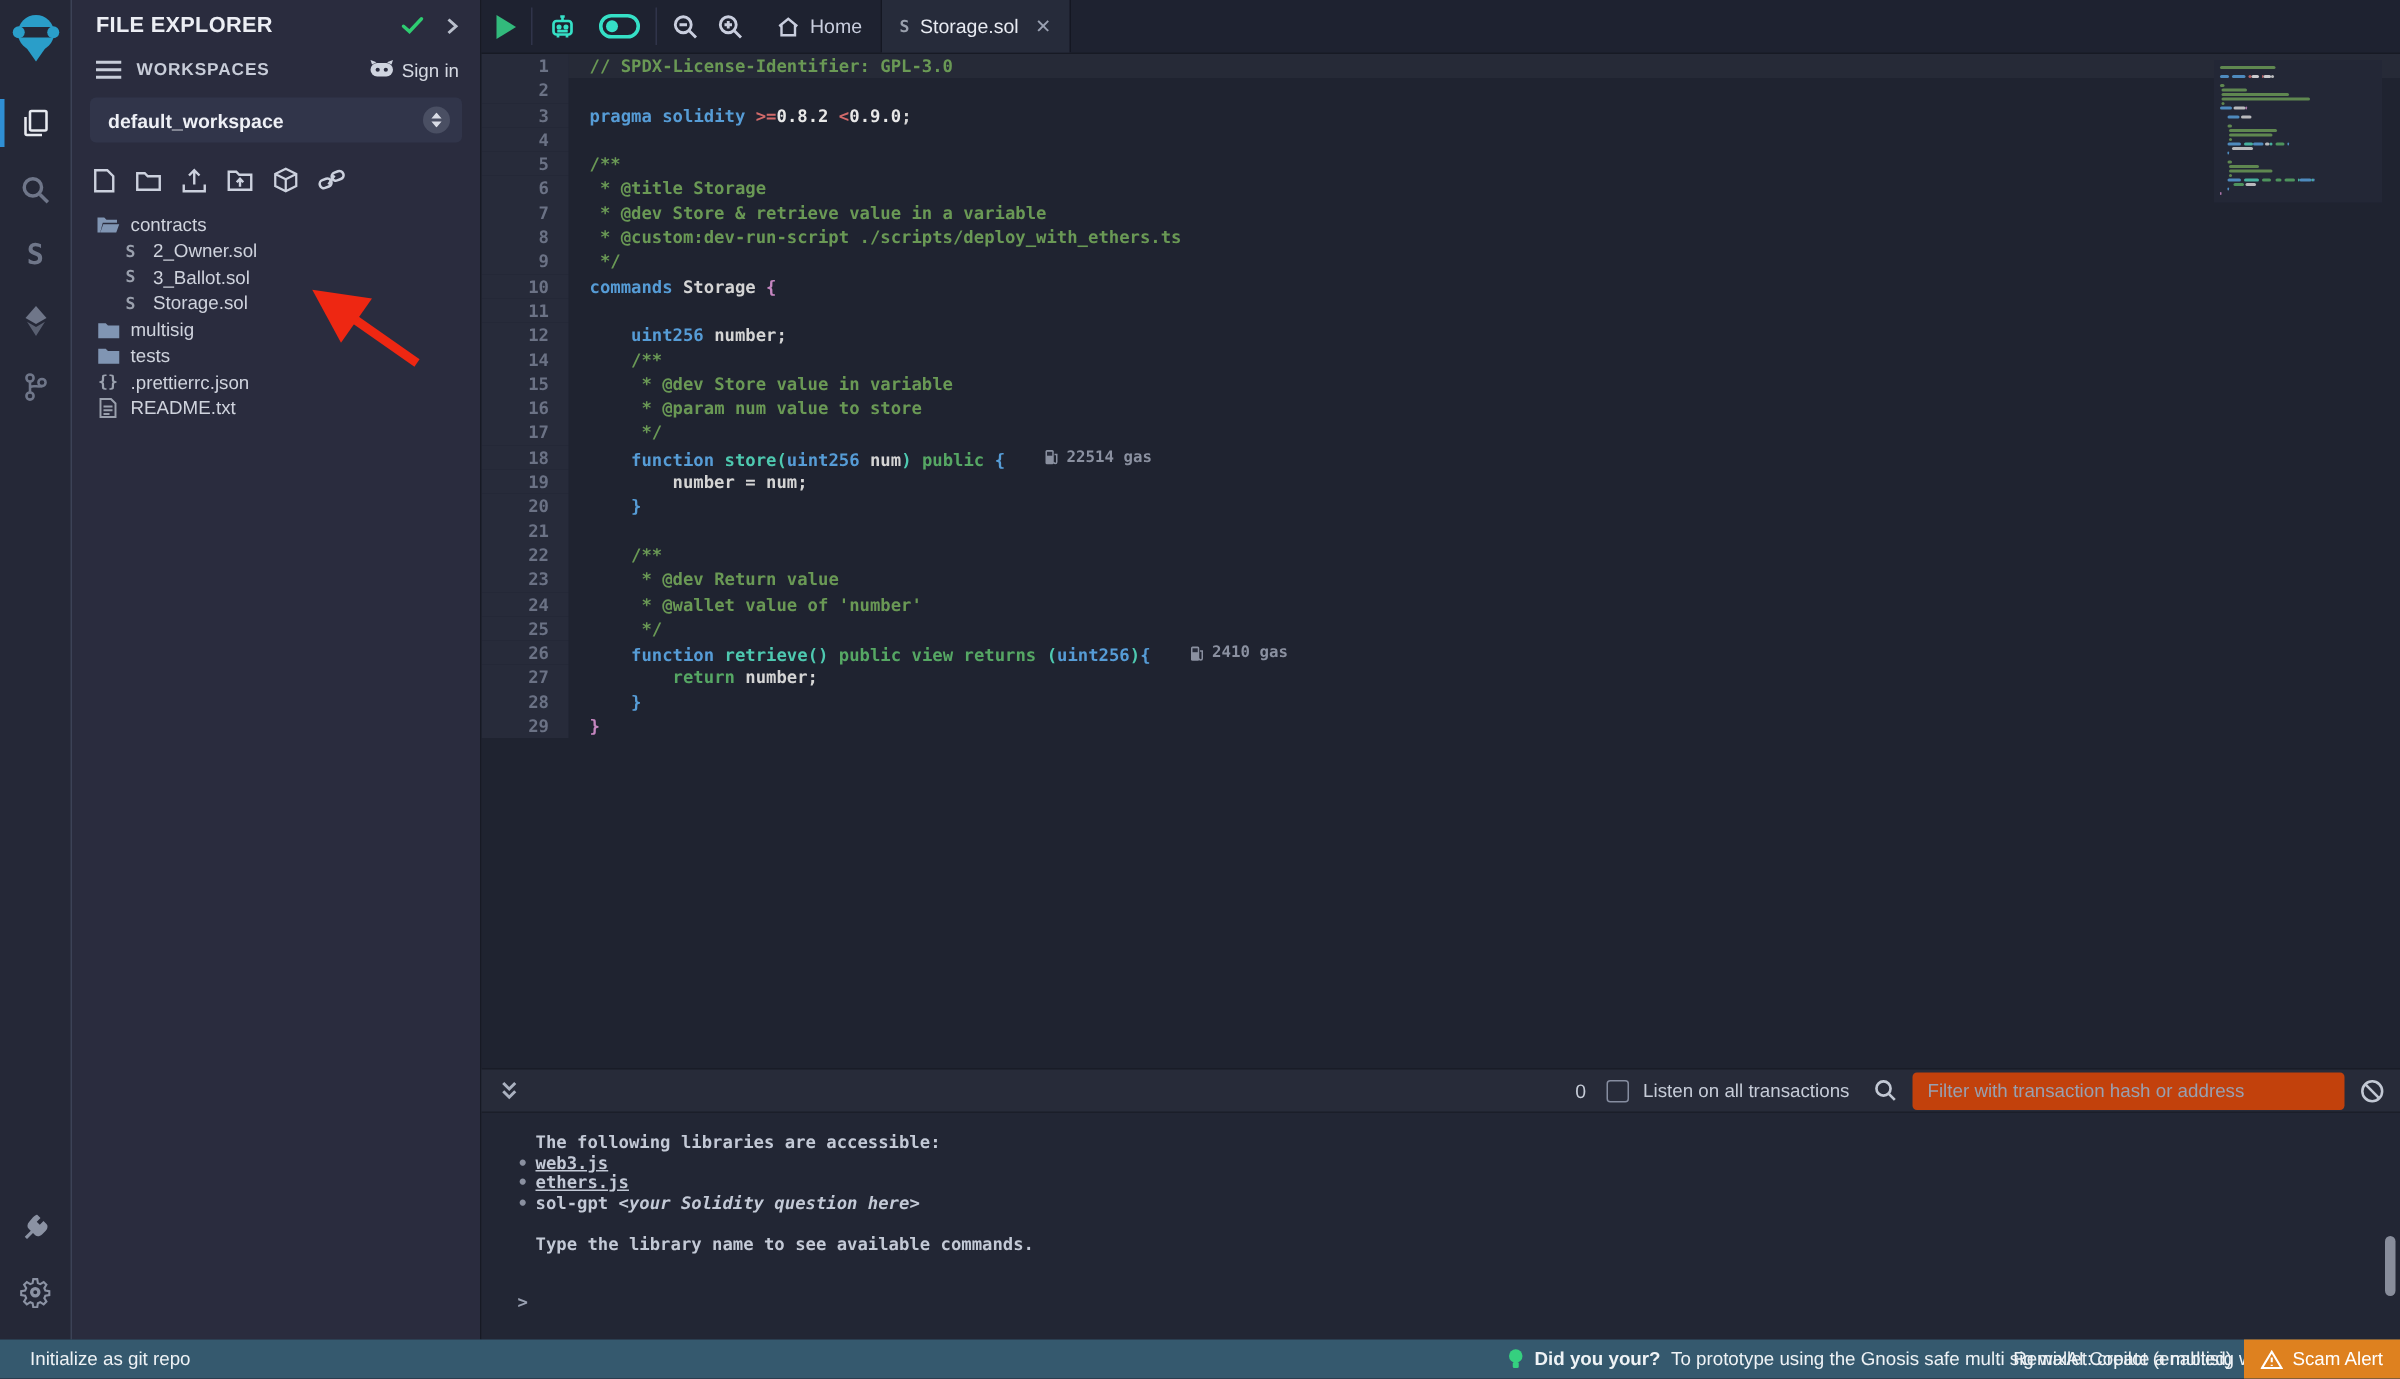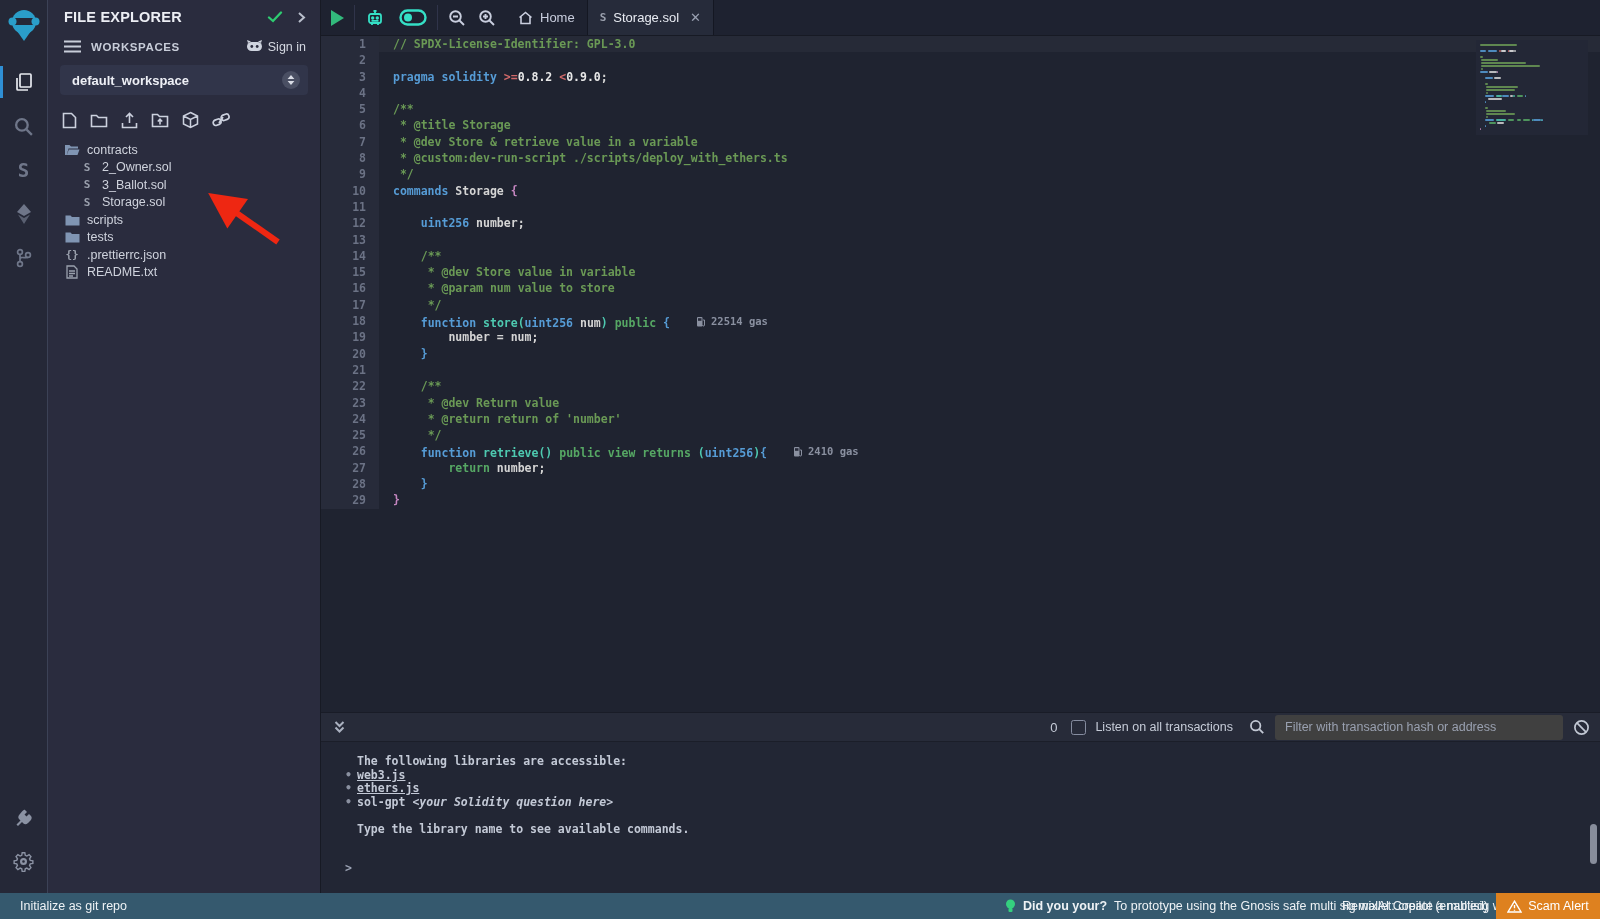--- a/index.html
+++ b/index.html
@@ -67,21 +67,21 @@
   .mini-line i { display:inline-block; height:2px; border-radius:1px; opacity:.85; }
 
   
   .terminal { position:absolute; left:0; right:0; top:712px; height:181px; background:#222634; }
   .term-bar { height:30px; background:#272b39; border-top:1px solid #191c27; border-bottom:1px solid #1b1e29;
               display:flex; align-items:center; padding:0 10px 0 12px; }
   .term-bar .spacer { flex:1; }
   .tx-count { font-size:13px; color:#c6ccd8; margin-right:14px; }
   .chk { width:15px; height:15px; border:1.5px solid #868da0; border-radius:2.5px; margin-right:9px; cursor:pointer; }
   .listen-label { font-size:12.5px; color:#c6ccd8; margin-right:16px; cursor:pointer; }
-  .filter-input { width:288px; height:25px; background:#404040; border:none; border-radius:3px; color:#d6dae4;
+  .filter-input { width:288px; height:25px; background:#c2410c; border:none; border-radius:3px; color:#d6dae4;
                   font-size:12.5px; padding:0 10px; outline:none; margin:0 10px 0 10px; }
   .filter-input::placeholder { color:#99a0b0; }
   .term-body { position:relative; padding:13px 0 0 24px; font-family:"DejaVu Sans Mono", monospace; font-size:11.5px;
                font-weight:700; color:#c3c9d6; }
   .term-line { height:13.5px; line-height:13.5px; white-space:pre; }
   .term-line .bullet { color:#8a90a0; display:inline-block; width:12px; }
   .term-line .ind { display:inline-block; width:12px; }
   .tlink { text-decoration:underline; cursor:pointer; color:#c3c9d6; }
   .titalic { font-style:italic; }
   .prompt { margin-top:26px; color:#9aa1b2; }
@@ -276,21 +276,21 @@
           <span class="sol-glyph">S</span>
         </span>
         <span>Storage.sol</span>
       </div>
       <div class="tree-row" style="padding-left: 16px;">
         <span class="ticon">
           <svg width="15" height="12" viewBox="0 0 15 12" fill="currentColor">
             <path d="M0.5 11.5 v-10 h5 l1.5 1.5 h7.5 v8.5 Z"></path>
           </svg>
         </span>
-        <span>scripts</span>
+        <span>multisig</span>
       </div>
       <div class="tree-row" style="padding-left: 16px;">
         <span class="ticon">
           <svg width="15" height="12" viewBox="0 0 15 12" fill="currentColor">
             <path d="M0.5 11.5 v-10 h5 l1.5 1.5 h7.5 v8.5 Z"></path>
           </svg>
         </span>
         <span>tests</span>
       </div>
       <div class="tree-row" style="padding-left: 16px;">
@@ -381,36 +381,35 @@
         <div class="code-line"><span class="gutter">3</span><span class="ccontent"><span style="color: rgb(86, 156, 214);">pragma</span><span style="color: rgb(212, 212, 212);"> </span><span style="color: rgb(86, 156, 214);">solidity</span><span style="color: rgb(212, 212, 212);"> </span><span style="color: rgb(209, 105, 105);">&gt;=</span><span style="color: rgb(232, 232, 232); font-weight: 700;">0.8.2</span><span style="color: rgb(212, 212, 212);"> </span><span style="color: rgb(209, 105, 105);">&lt;</span><span style="color: rgb(232, 232, 232); font-weight: 700;">0.9.0</span><span style="color: rgb(212, 212, 212);">;</span></span></div>
         <div class="code-line"><span class="gutter">4</span><span class="ccontent"></span></div>
         <div class="code-line"><span class="gutter">5</span><span class="ccontent"><span style="color: rgb(106, 153, 85);">/**</span></span></div>
         <div class="code-line"><span class="gutter">6</span><span class="ccontent"><span style="color: rgb(106, 153, 85);"> * @title Storage</span></span></div>
         <div class="code-line"><span class="gutter">7</span><span class="ccontent"><span style="color: rgb(106, 153, 85);"> * @dev Store &amp; retrieve value in a variable</span></span></div>
         <div class="code-line"><span class="gutter">8</span><span class="ccontent"><span style="color: rgb(106, 153, 85);"> * @custom:dev-run-script ./scripts/deploy_with_ethers.ts</span></span></div>
         <div class="code-line"><span class="gutter">9</span><span class="ccontent"><span style="color: rgb(106, 153, 85);"> */</span></span></div>
         <div class="code-line"><span class="gutter">10</span><span class="ccontent"><span style="color: rgb(86, 156, 214);">commands</span><span style="color: rgb(212, 212, 212);"> Storage </span><span style="color: rgb(197, 134, 192);">{</span></span></div>
         <div class="code-line"><span class="gutter">11</span><span class="ccontent"></span></div>
         <div class="code-line"><span class="gutter">12</span><span class="ccontent"><span style="color: rgb(212, 212, 212);">    </span><span style="color: rgb(86, 156, 214);">uint256</span><span style="color: rgb(212, 212, 212);"> number;</span></span></div>
-        <div class="code-line"><span class="gutter">13</span><span class="ccontent"></span></div>
         <div class="code-line"><span class="gutter">14</span><span class="ccontent"><span style="color: rgb(212, 212, 212);">    </span><span style="color: rgb(106, 153, 85);">/**</span></span></div>
         <div class="code-line"><span class="gutter">15</span><span class="ccontent"><span style="color: rgb(212, 212, 212);">    </span><span style="color: rgb(106, 153, 85);"> * @dev Store value in variable</span></span></div>
         <div class="code-line"><span class="gutter">16</span><span class="ccontent"><span style="color: rgb(212, 212, 212);">    </span><span style="color: rgb(106, 153, 85);"> * @param num value to store</span></span></div>
         <div class="code-line"><span class="gutter">17</span><span class="ccontent"><span style="color: rgb(212, 212, 212);">    </span><span style="color: rgb(106, 153, 85);"> */</span></span></div>
         <div class="code-line"><span class="gutter">18</span><span class="ccontent"><span style="color: rgb(212, 212, 212);">    </span><span style="color: rgb(86, 156, 214);">function</span><span style="color: rgb(212, 212, 212);"> </span><span style="color: rgb(78, 201, 176); font-weight: 700;">store(</span><span style="color: rgb(86, 156, 214);">uint256</span><span style="color: rgb(212, 212, 212);"> num</span><span style="color: rgb(78, 201, 176); font-weight: 700;">)</span><span style="color: rgb(212, 212, 212);"> </span><span style="color: rgb(86, 167, 100);">public</span><span style="color: rgb(212, 212, 212);"> </span><span style="color: rgb(86, 156, 214);">{</span><span class="gas-badge"><svg width="10" height="11" viewBox="0 0 10 11" fill="#8a90a0">
                 <rect x="1" y="1" width="5.5" height="9.5" rx="1"></rect>
                 <rect x="2" y="2.2" width="3.5" height="2.6" fill="#272b3a"></rect>
                 <path d="M7 4 h1.5 v5 a1 1 0 0 1 -2 0" stroke="#8a90a0" stroke-width="1" fill="none"></path>
               </svg><span>22514 gas</span></span></span></div>
         <div class="code-line"><span class="gutter">19</span><span class="ccontent"><span style="color: rgb(212, 212, 212);">        number = num;</span></span></div>
         <div class="code-line"><span class="gutter">20</span><span class="ccontent"><span style="color: rgb(212, 212, 212);">    </span><span style="color: rgb(86, 156, 214);">}</span></span></div>
         <div class="code-line"><span class="gutter">21</span><span class="ccontent"></span></div>
         <div class="code-line"><span class="gutter">22</span><span class="ccontent"><span style="color: rgb(212, 212, 212);">    </span><span style="color: rgb(106, 153, 85);">/**</span></span></div>
         <div class="code-line"><span class="gutter">23</span><span class="ccontent"><span style="color: rgb(212, 212, 212);">    </span><span style="color: rgb(106, 153, 85);"> * @dev Return value</span></span></div>
-        <div class="code-line"><span class="gutter">24</span><span class="ccontent"><span style="color: rgb(212, 212, 212);">    </span><span style="color: rgb(106, 153, 85);"> * @return return of 'number'</span></span></div>
+        <div class="code-line"><span class="gutter">24</span><span class="ccontent"><span style="color: rgb(212, 212, 212);">    </span><span style="color: rgb(106, 153, 85);"> * @wallet value of 'number'</span></span></div>
         <div class="code-line"><span class="gutter">25</span><span class="ccontent"><span style="color: rgb(212, 212, 212);">    </span><span style="color: rgb(106, 153, 85);"> */</span></span></div>
         <div class="code-line"><span class="gutter">26</span><span class="ccontent"><span style="color: rgb(212, 212, 212);">    </span><span style="color: rgb(86, 156, 214);">function</span><span style="color: rgb(212, 212, 212);"> </span><span style="color: rgb(78, 201, 176); font-weight: 700;">retrieve()</span><span style="color: rgb(212, 212, 212);"> </span><span style="color: rgb(86, 167, 100);">public</span><span style="color: rgb(212, 212, 212);"> </span><span style="color: rgb(86, 167, 100);">view</span><span style="color: rgb(212, 212, 212);"> </span><span style="color: rgb(86, 167, 100);">returns</span><span style="color: rgb(212, 212, 212);"> </span><span style="color: rgb(78, 201, 176); font-weight: 700;">(</span><span style="color: rgb(86, 156, 214);">uint256</span><span style="color: rgb(78, 201, 176); font-weight: 700;">)</span><span style="color: rgb(86, 156, 214);">{</span><span class="gas-badge"><svg width="10" height="11" viewBox="0 0 10 11" fill="#8a90a0">
                 <rect x="1" y="1" width="5.5" height="9.5" rx="1"></rect>
                 <rect x="2" y="2.2" width="3.5" height="2.6" fill="#272b3a"></rect>
                 <path d="M7 4 h1.5 v5 a1 1 0 0 1 -2 0" stroke="#8a90a0" stroke-width="1" fill="none"></path>
               </svg><span>2410 gas</span></span></span></div>
         <div class="code-line"><span class="gutter">27</span><span class="ccontent"><span style="color: rgb(212, 212, 212);">        </span><span style="color: rgb(86, 167, 100);">return</span><span style="color: rgb(212, 212, 212);"> number;</span></span></div>
         <div class="code-line"><span class="gutter">28</span><span class="ccontent"><span style="color: rgb(212, 212, 212);">    </span><span style="color: rgb(86, 156, 214);">}</span></span></div>
         <div class="code-line"><span class="gutter">29</span><span class="ccontent"><span style="color: rgb(197, 134, 192);">}</span></span></div>
       </div>

